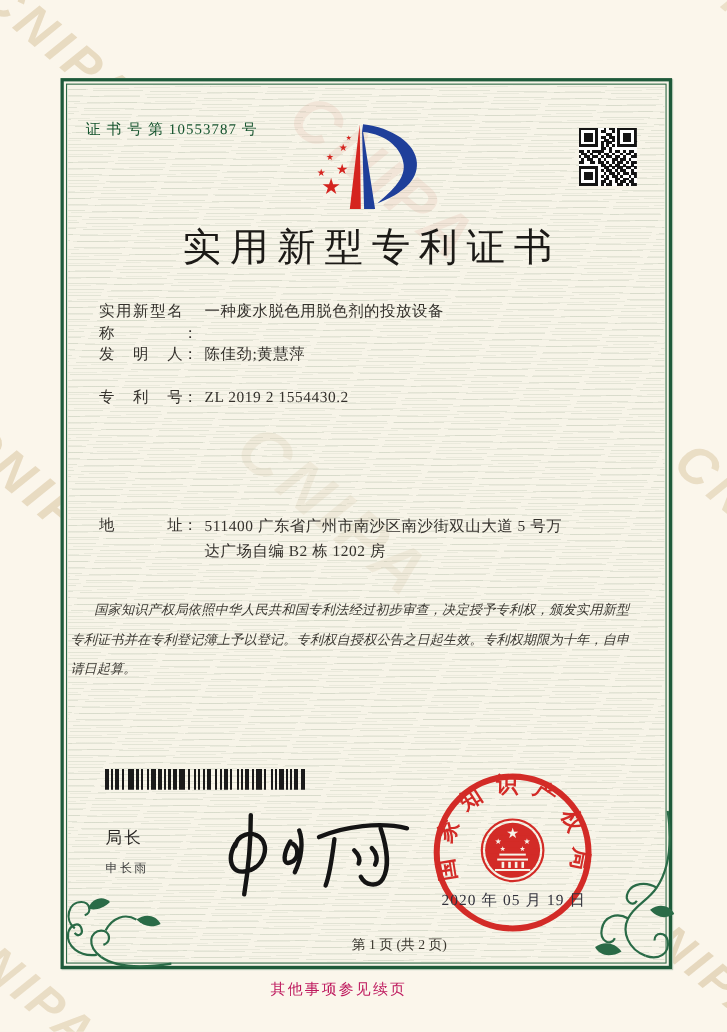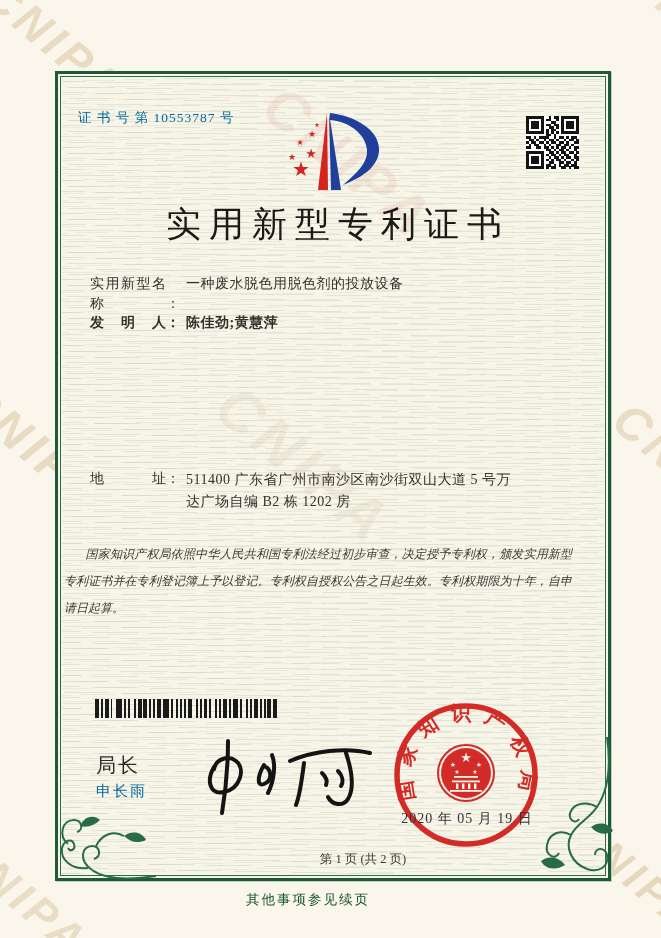--- a/index.html
+++ b/index.html
@@ -26,50 +26,50 @@
       box-shadow:1px 1px 0 #bccfbc;}
   .cert-frame .inner-line{position:absolute;inset:2px;border:1px solid #2e6a47;}
   .cert-frame .guilloche{position:absolute;inset:4px;
       background-image:
         repeating-linear-gradient(1deg, rgba(152,168,144,.22) 0 .8px, transparent .8px 5.5px),
         repeating-linear-gradient(-1.4deg, rgba(152,168,144,.13) 0 .8px, transparent .8px 6.6px);}
 
   .content{position:absolute;z-index:3;}
 
   
-  .cert-number{left:78px;top:109px;font-size:13.5px;letter-spacing:1px;color:#0369a1;}
+  .cert-number{left:78px;top:109px;font-size:13.5px;letter-spacing:1px;color:#14532d;}
   .logo{left:286px;top:110px;}
   .qr{left:526px;top:116px;}
   .title{left:100px;top:201px;width:460px;text-align:center;font-size:35px;font-weight:normal;
          letter-spacing:8px;padding-left:8px;color:#1c1a17;}
 
   
   .frow{left:90px;font-size:14px;line-height:20px;color:#34312c;}
   .flabel{display:inline-block;width:76px;text-align:justify;text-align-last:justify;}
   .colon{display:inline-block;margin-right:6px;}
   .fvalue{display:inline-block;vertical-align:top;letter-spacing:.5px;}
   .fvalue.w330{width:332px;line-height:22px;}
-  .r0{top:274px;} .r1{top:313px;font-weight:bold;} .r2{top:352px;} .r3{top:391px;} .r4{top:430px;}
+  .r0{top:274px;} .r1{top:313px;} .r2{top:352px;} .r3{top:391px;} .r4{top:430px;}
   .r5{top:469px;} .r6{top:513px;} .r7{top:513px;left:338px;}
 
   
   .paras{left:64px;top:541px;width:508px;font-size:12px;line-height:27px;
          font-style:italic;color:#3b3832;text-align:justify;}
   .paras p{margin:0;text-indent:1.8em;}
 
   
   .barcode{left:95px;top:699px;}
-  .signer-title{left:96px;top:752px;font-size:20px;color:#2b2926;letter-spacing:2px;}
-  .signer-name{left:96px;top:782px;font-size:15px;color:#0369a1;letter-spacing:2px;}
+  .signer-title{left:96px;top:752px;font-size:15px;color:#2b2926;letter-spacing:2px;}
+  .signer-name{left:96px;top:782px;font-size:11px;color:#404040;letter-spacing:2px;}
   .signature{left:198px;top:737px;z-index:3;}
   .seal{left:386px;top:695px;z-index:4;opacity:.95;}
   .seal-date{left:394px;top:810px;width:146px;text-align:center;font-size:14px;
              color:#32323c;letter-spacing:1px;z-index:5;}
   .page-number{left:55px;top:851px;width:616px;text-align:center;font-size:12.5px;color:#3a372f;}
-  .continuation{left:0;top:891px;width:616px;text-align:center;font-size:13.5px;color:#14532d;letter-spacing:2px;}
+  .continuation{left:0;top:891px;width:616px;text-align:center;font-size:13.5px;color:#be185d;letter-spacing:2px;}
 
   .flourish{position:absolute;z-index:5;}
   .fl-left{left:44px;top:806px;}
   .fl-right{left:537px;top:737px;}
 </style>
 </head>
 <body>
 
 <div class="page">
 
@@ -351,20 +351,23 @@
   </svg>
 
   <div class="content title">实用新型专利证书</div>
 
   <div class="content frow r0">
     <span class="flabel">实用新型名称</span><span class="colon">：</span><span class="fvalue">一种废水脱色用脱色剂的投放设备</span>
   </div>
   <div class="content frow r1">
     <span class="flabel">发明人</span><span class="colon">：</span><span class="fvalue">陈佳劲;黄慧萍</span>
   </div>
+  <div class="content frow r2">
+    <span class="flabel">专利号</span><span class="colon">：</span><span class="fvalue">ZL 2019 2 1554430.2</span>
+  </div>
   <div class="content frow r5">
     <span class="flabel">地址</span><span class="colon">：</span><span class="fvalue w330">511400 广东省广州市南沙区南沙街双山大道 5 号万达广场自编 B2 栋 1202 房</span>
   </div>
 
   <div class="content paras">
     <p>国家知识产权局依照中华人民共和国专利法经过初步审查，决定授予专利权，颁发实用新型专利证书并在专利登记簿上予以登记。专利权自授权公告之日起生效。专利权期限为十年，自申请日起算。</p>
   </div>
 
   <svg id="barcode-svg" class="content barcode" width="186" height="19" viewBox="0 0 96 10" preserveAspectRatio="none" shape-rendering="crispEdges">
     <g id="barcode-bars" fill="#1a1a1a">

